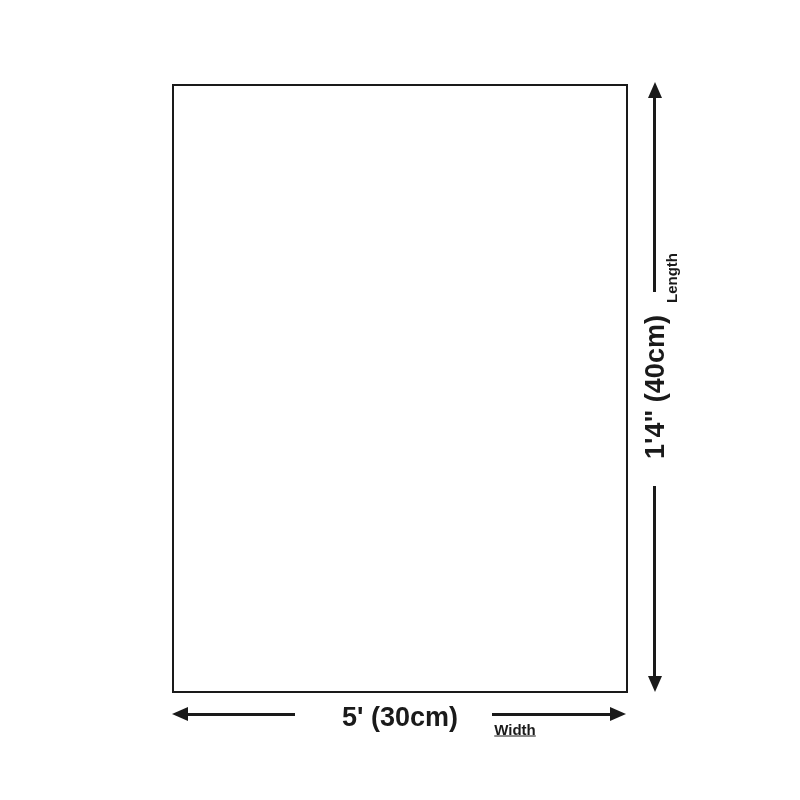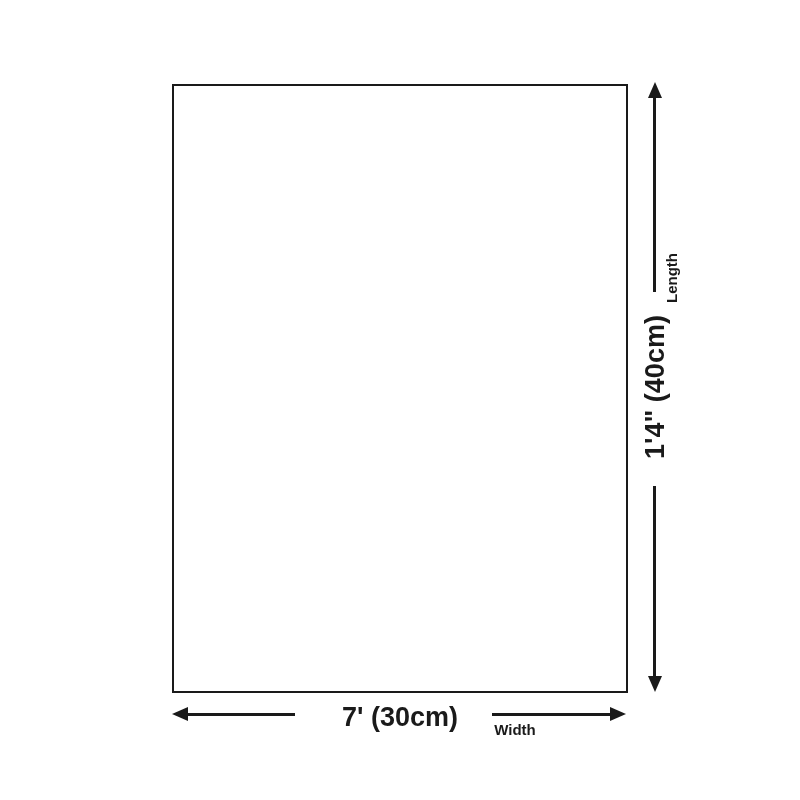--- a/index.html
+++ b/index.html
@@ -86,36 +86,37 @@
   }
   .width-value {
     left: 400px; top: 717px;
     font-size: 27px;
     transform: translate(-50%, -50%);
   }
   .width-label {
     left: 515px; top: 729px;
     font-size: 15px;
     transform: translate(-50%, -50%);
+    text-decoration: underline;
   }
 </style>
 </head>
 <body>
 
 <div class="stage">
 
   <div class="product-rect"></div>
 
   <div class="arrowhead arrow-up"></div>
   <div class="dim-line v-line-top"></div>
   <div class="dim-text length-label">Length</div>
   <div class="dim-text length-value">1'4" (40cm)</div>
   <div class="dim-line v-line-bottom"></div>
   <div class="arrowhead arrow-down"></div>
 
   <div class="arrowhead arrow-left"></div>
   <div class="dim-line h-line-left"></div>
-  <div class="dim-text width-value">7' (30cm)</div>
+  <div class="dim-text width-value">5' (30cm)</div>
   <div class="dim-line h-line-right"></div>
   <div class="dim-text width-label">Width</div>
   <div class="arrowhead arrow-right"></div>
 
 </div>
 
 </body></html>

